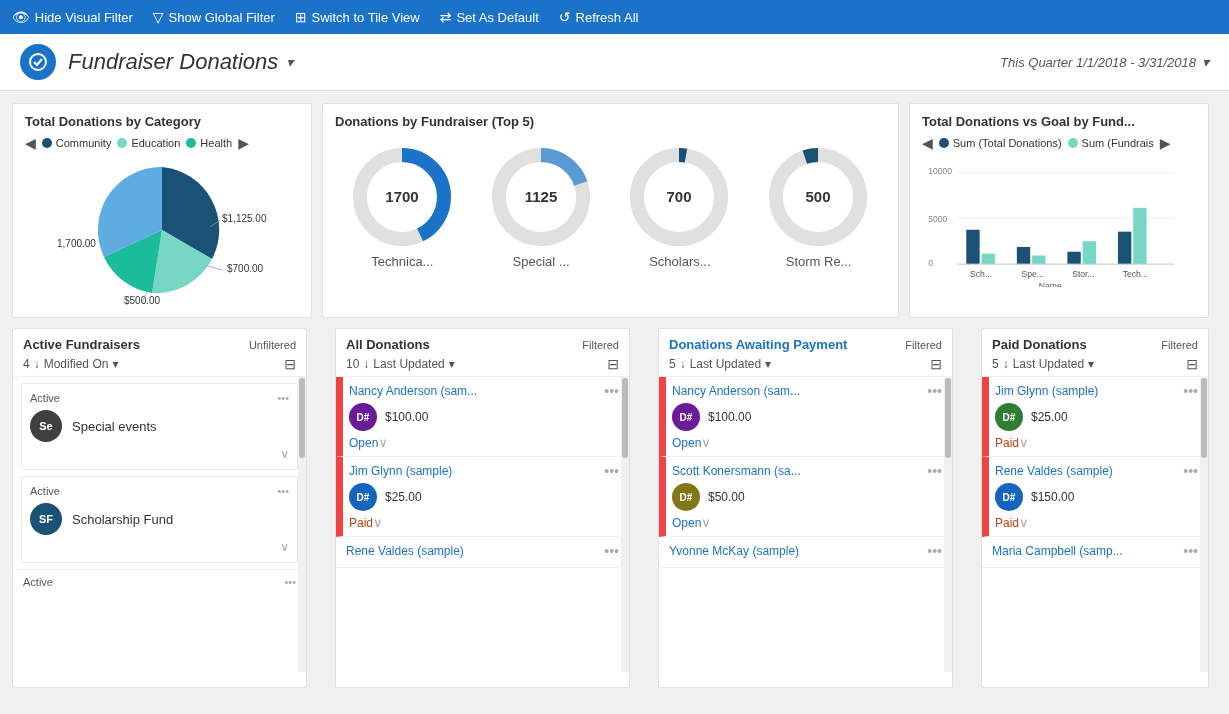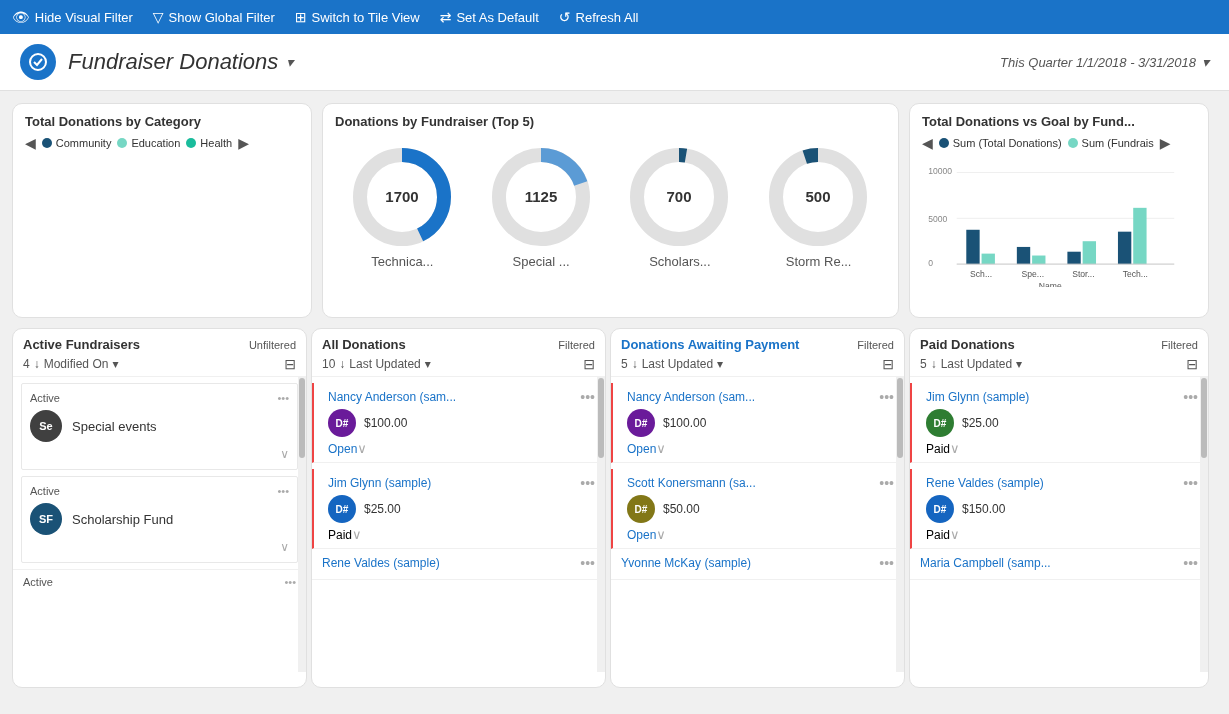--- a/index.html
+++ b/index.html
@@ -72,27 +72,27 @@
       display: grid;
       grid-template-columns: 300px 1fr 300px;
       gap: 10px;
       margin-bottom: 10px;
     }
 
     
     .bottom-row {
       display: grid;
       grid-template-columns: 295px 295px 295px 1fr;
-      gap: 4px;
+      gap: 28px;
     }
 
     .card {
       background: white;
       border: 1px solid #e0e0e0;
-      border-radius: 10px;
+      border-radius: 2px;
       overflow: hidden;
     }
 
     .card-title {
       font-size: 13px;
       font-weight: 600;
       color: #333;
       padding: 10px 12px 6px;
     }
 
@@ -221,21 +221,21 @@
 
     .item-status-row {
       display: flex;
       align-items: center;
     }
     .item-status {
       font-size: 12px;
       cursor: pointer;
     }
     .status-open { color: #1a73c8; }
-    .status-paid { color: #000000; }
+    .status-paid { color: #c2410c; }
 
     .expand-icon { color: #aaa; cursor: pointer; }
 
     
     .fundraiser-item {
       border: 1px solid #e8e8e8;
       margin: 6px 8px;
       padding: 8px;
       border-radius: 2px;
     }
@@ -243,21 +243,21 @@
     .fundraiser-info { display: flex; align-items: center; gap: 10px; margin-top: 6px; }
     .fundraiser-avatar {
       width: 32px; height: 32px;
       border-radius: 50%;
       display: flex; align-items: center; justify-content: center;
       font-size: 11px; color: white; font-weight: 700;
     }
     .fundraiser-name { font-size: 13px; font-weight: 500; }
     .fundraiser-expand { text-align: right; margin-top: 4px; }
 
-    .left-border-blue { border-left: 2px solid #ef4444; padding-left: 14px; margin-top: 6px; }
+    .left-border-blue { border-left: 7px solid #ef4444; padding-left: 6px; }
 
     
     .list-scrollbar {
       position: absolute;
       right: 0; top: 0; bottom: 0;
       width: 8px;
       background: #f0f0f0;
     }
     .list-scroll-thumb {
       background: #bbb;
@@ -330,20 +330,42 @@
         <span class="legend-item">
           <span class="legend-dot" style="background:#76d7c4"></span>
           <span>Education</span>
         </span>
         <span class="legend-item">
           <span class="legend-dot" style="background:#1abc9c"></span>
           <span>Health</span>
         </span>
         <span class="nav-arrow">▶</span>
       </div>
+      <div class="pie-area">
+        <svg width="220" height="155" viewBox="0 0 220 155">
+
+          <path d="M110,78 L110,15 A63,63 0 0,1 160,107 Z" fill="#1a5276"></path>
+
+          <path d="M110,78 L160,107 A63,63 0 0,1 100,141 Z" fill="#76d7c4"></path>
+
+          <path d="M110,78 L100,141 A63,63 0 0,1 52,105 Z" fill="#1abc9c"></path>
+
+          <path d="M110,78 L52,105 A63,63 0 0,1 110,15 Z" fill="#5dade2"></path>
+
+          <text x="170" y="70" font-size="10" fill="#333">$1,125.00</text>
+          <text x="5" y="95" font-size="10" fill="#333">1,700.00</text>
+          <text x="72" y="152" font-size="10" fill="#333">$500.00</text>
+          <text x="175" y="120" font-size="10" fill="#333">$700.00</text>
+
+          <line x1="158" y1="75" x2="168" y2="68" stroke="#999" stroke-width="0.8"></line>
+          <line x1="68" y1="92" x2="55" y2="92" stroke="#999" stroke-width="0.8"></line>
+          <line x1="95" y1="140" x2="90" y2="150" stroke="#999" stroke-width="0.8"></line>
+          <line x1="153" y1="113" x2="170" y2="118" stroke="#999" stroke-width="0.8"></line>
+        </svg>
+      </div>
     </div>
 
     <div class="card chart-card">
       <div class="card-title">Donations by Fundraiser (Top 5)</div>
       <div class="donut-row">
 
         <div class="donut-item">
           <svg width="105" height="105" viewBox="0 0 105 105">
             <circle cx="52" cy="52" r="42" fill="none" stroke="#e0e0e0" stroke-width="14"></circle>
             <circle cx="52" cy="52" r="42" fill="none" stroke="#1a73c8" stroke-width="14" stroke-dasharray="179 264" stroke-dashoffset="66" transform="rotate(-90 52 52)"></circle>

